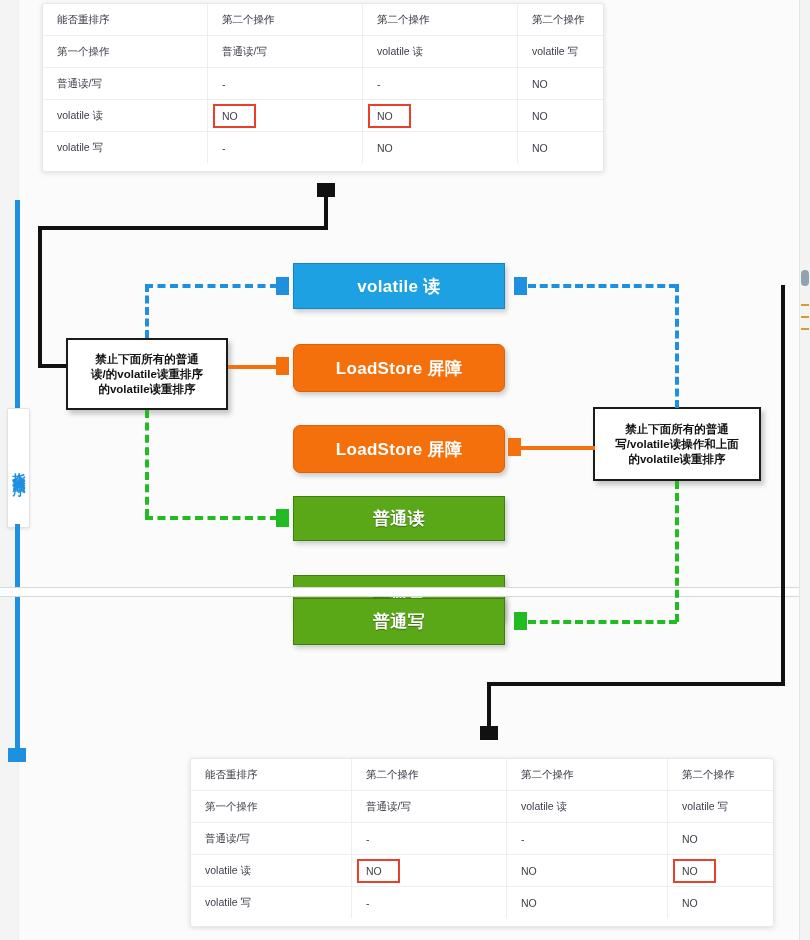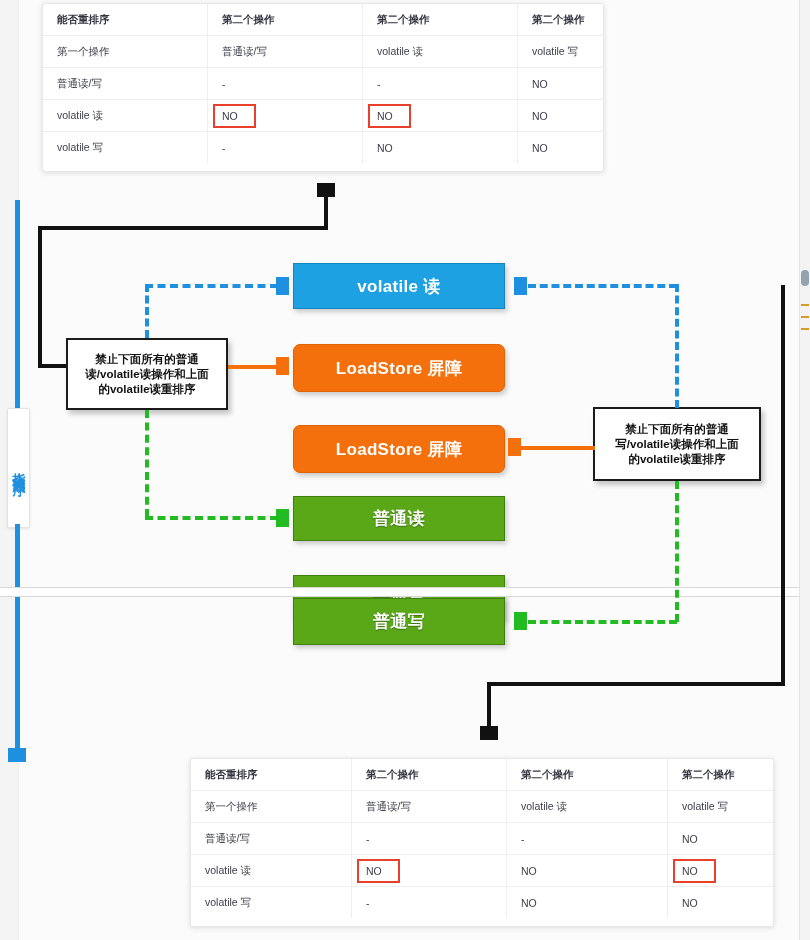--- a/index.html
+++ b/index.html
@@ -24,21 +24,21 @@
   table.reorder td{
     border-bottom:1px solid #eeeeee;
     border-right:1px solid #eeeeee;
     font-size:10.5px;color:#3d3d4a;
     padding:0 0 0 14px;
     height:31px;vertical-align:middle;
     white-space:nowrap;overflow:hidden;
   }
   table.reorder tr:last-child td{border-bottom:none;}
   table.reorder td:last-child{border-right:none;}
-  table.reorder tr:first-child td{font-weight:bold;color:#333340;}
+  table.reorder tr:first-child td{font-weight:normal;color:#333340;}
   .hl{outline:2px solid #e8402a;padding:4px 16px 4px 7px;margin-left:-7px;display:inline-block;line-height:12px;}
 
   
   .node{position:absolute;display:flex;align-items:center;justify-content:center;
         color:#ffffff;font-size:17px;font-weight:bold;letter-spacing:.3px;
         box-shadow:2px 3px 5px rgba(0,0,0,.20);}
   .node.blue{background:#1da1e3;border:1px solid #1286bf;}
   .node.orange{background:#f4700c;border:1px solid #e06200;border-radius:7px;}
   .node.green{background:#5aa818;border:1px solid #3f7f10;
               text-shadow:0 1px 1px rgba(0,0,0,.35);}
@@ -175,21 +175,21 @@
   <div class="seam-line" style="top:587px;"></div>
   <div class="seam-line" style="top:596px;"></div>
 
   <div class="node green" style="left:293px;top:598px;width:210px;height:45px;">
     <span>普通写</span>
   </div>
 
   <div class="callout" style="left:66px;top:338px;width:162px;height:72px;">
     <div>
       <span>禁止下面所有的普通</span>
-      <span>读/volatile读操作和上面</span>
+      <span>读/的volatile读重排序</span>
       <span>的volatile读重排序</span>
     </div>
   </div>
 
   <div class="ln h-solid org" style="left:228px;top:365px;width:50px;"></div>
   <div class="arrow ar-right a-org" style="left:276px;top:357px;"></div>
 
   <div class="ln v-dash blu" style="left:145px;top:284px;height:54px;"></div>
   <div class="ln h-dash blu" style="left:145px;top:284px;width:133px;"></div>
   <div class="arrow ar-right a-blu" style="left:276px;top:277px;"></div>

